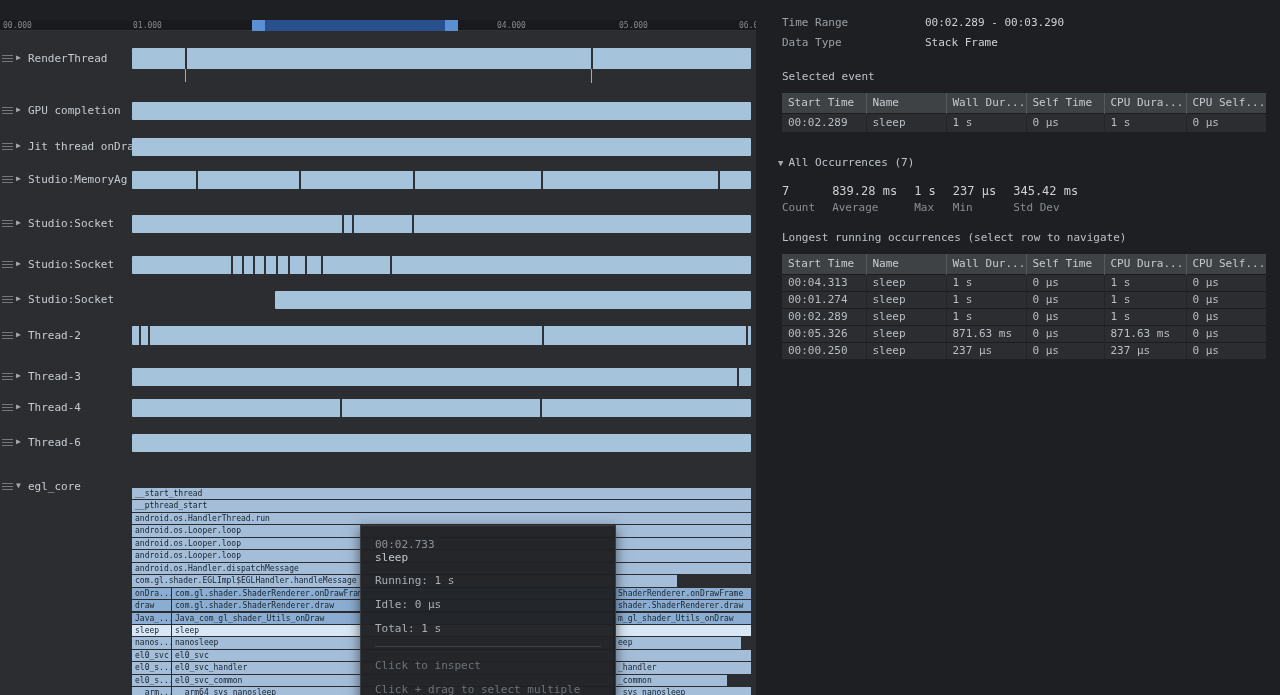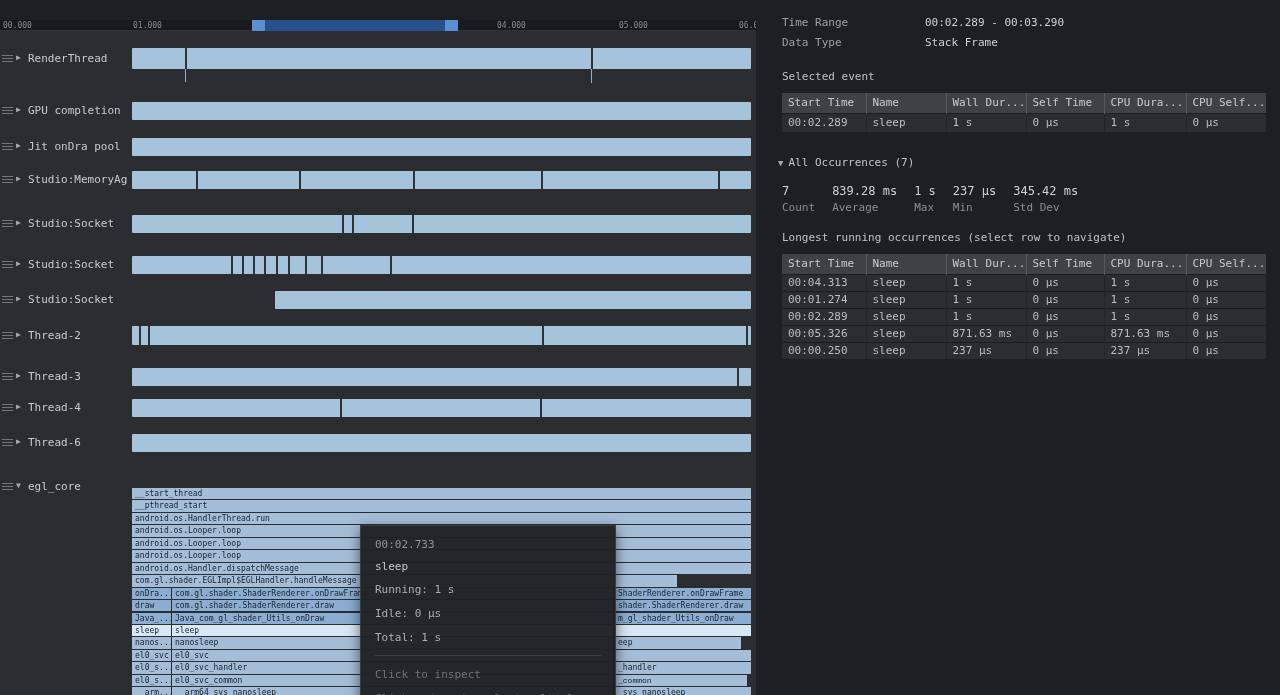--- a/index.html
+++ b/index.html
@@ -27,21 +27,21 @@
   .fseg { position:absolute; font-size:8px; color:#16242f; line-height:11.5px;
     padding-left:3px; white-space:nowrap; overflow:hidden; }
   .c-sys { background:#a4bdd8; }
   .c-app { background:#8badd1; }
   .c-sel { background:#d7e7f5; }
 
   
   .tooltip { position:absolute; left:360px; top:525px; width:256px; height:186px;
     background:rgba(32,33,36,0.97); border:1px solid #3a3d41; box-shadow:0 4px 12px rgba(0,0,0,.55);
     padding:12px 14px; z-index:9; overflow:hidden; }
-  .tt-time { font-size:11px; color:#8d939a; margin-bottom:9px; }
+  .tt-time { font-size:11px; color:#8d939a; }
   .tt-name { font-size:11px; color:#c3c8ce; margin-bottom:10px; }
   .tt-line { font-size:11px; color:#a9afb6; margin-bottom:11px; }
   .tt-divider { height:1px; background:#3c3f43; margin:8px 0 12px 0; }
   .tt-hint { font-size:11px; color:#6d737a; margin-bottom:11px; }
 
   
   .right-panel { position:absolute; left:756px; top:0; width:524px; height:695px; background:#1e1f22; }
   .kv { position:absolute; left:26px; font-size:11px; height:14px; }
   .kv-label { position:absolute; left:0; color:#9aa0a6; white-space:nowrap; }
   .kv-value { position:absolute; left:143px; color:#ccd1d7; white-space:nowrap; }
@@ -96,21 +96,21 @@
         </div>
         <div class="thread-row">
           <div class="grip" style="top: 87px;"></div>
           <div class="arrow" style="top: 84px;">▶</div>
           <div class="tname" style="top: 84px;">GPU completion</div>
           <div class="tbar" style="top: 82px; height: 18px; left: 132px; width: 619px;"></div>
         </div>
         <div class="thread-row">
           <div class="grip" style="top: 123px;"></div>
           <div class="arrow" style="top: 120px;">▶</div>
-          <div class="tname" style="top: 120px;">Jit onDra pool</div>
+          <div class="tname" style="top: 120px;">Jit thread onDra</div>
           <div class="tbar" style="top: 118px; height: 18px; left: 132px; width: 619px;"></div>
         </div>
         <div class="thread-row">
           <div class="grip" style="top: 156px;"></div>
           <div class="arrow" style="top: 153px;">▶</div>
           <div class="tname" style="top: 153px;">Studio:MemoryAg</div>
           <div class="tbar" style="top: 151px; height: 18px; left: 132px; width: 619px;">
             <div class="mark" style="left: 63.757px;"></div>
             <div class="mark" style="left: 167.13px;"></div>
             <div class="mark" style="left: 281.026px;"></div>
@@ -246,21 +246,21 @@
           <div class="fseg c-sys" style="left: 615px; top: 629.85px; width: 136px; height: 11.4px;"></div>
         </div>
         <div>
           <div class="fseg c-sys" style="left: 132px; top: 642.3px; width: 39px; height: 11.4px;">el0_s...</div>
           <div class="fseg c-sys" style="left: 172px; top: 642.3px; width: 441px; height: 11.4px;">el0_svc_handler</div>
           <div class="fseg c-sys" style="left: 615px; top: 642.3px; width: 136px; height: 11.4px;">_handler</div>
         </div>
         <div>
           <div class="fseg c-sys" style="left: 132px; top: 654.75px; width: 39px; height: 11.4px;">el0_s...</div>
           <div class="fseg c-sys" style="left: 172px; top: 654.75px; width: 441px; height: 11.4px;">el0_svc_common</div>
-          <div class="fseg c-sys" style="left: 615px; top: 654.75px; width: 132px; height: 11.4px; font-family: Liberation Mono, monospace;">_common</div>
+          <div class="fseg c-sys" style="left: 615px; top: 654.75px; width: 112px; height: 11.4px;">_common</div>
         </div>
         <div>
           <div class="fseg c-sys" style="left: 132px; top: 667.2px; width: 39px; height: 11.4px;">__arm...</div>
           <div class="fseg c-sys" style="left: 172px; top: 667.2px; width: 441px; height: 11.4px;">__arm64_sys_nanosleep</div>
           <div class="fseg c-sys" style="left: 615px; top: 667.2px; width: 136px; height: 11.4px;">_sys_nanosleep</div>
         </div>
         <div>
           <div class="fseg c-sys" style="left: 132px; top: 679.65px; width: 39px; height: 11.4px;">do_na...</div>
           <div class="fseg c-sys" style="left: 172px; top: 679.65px; width: 441px; height: 11.4px;">do_nanosleep</div>
           <div class="fseg c-sys" style="left: 615px; top: 679.65px; width: 136px; height: 11.4px;">sleep</div>

